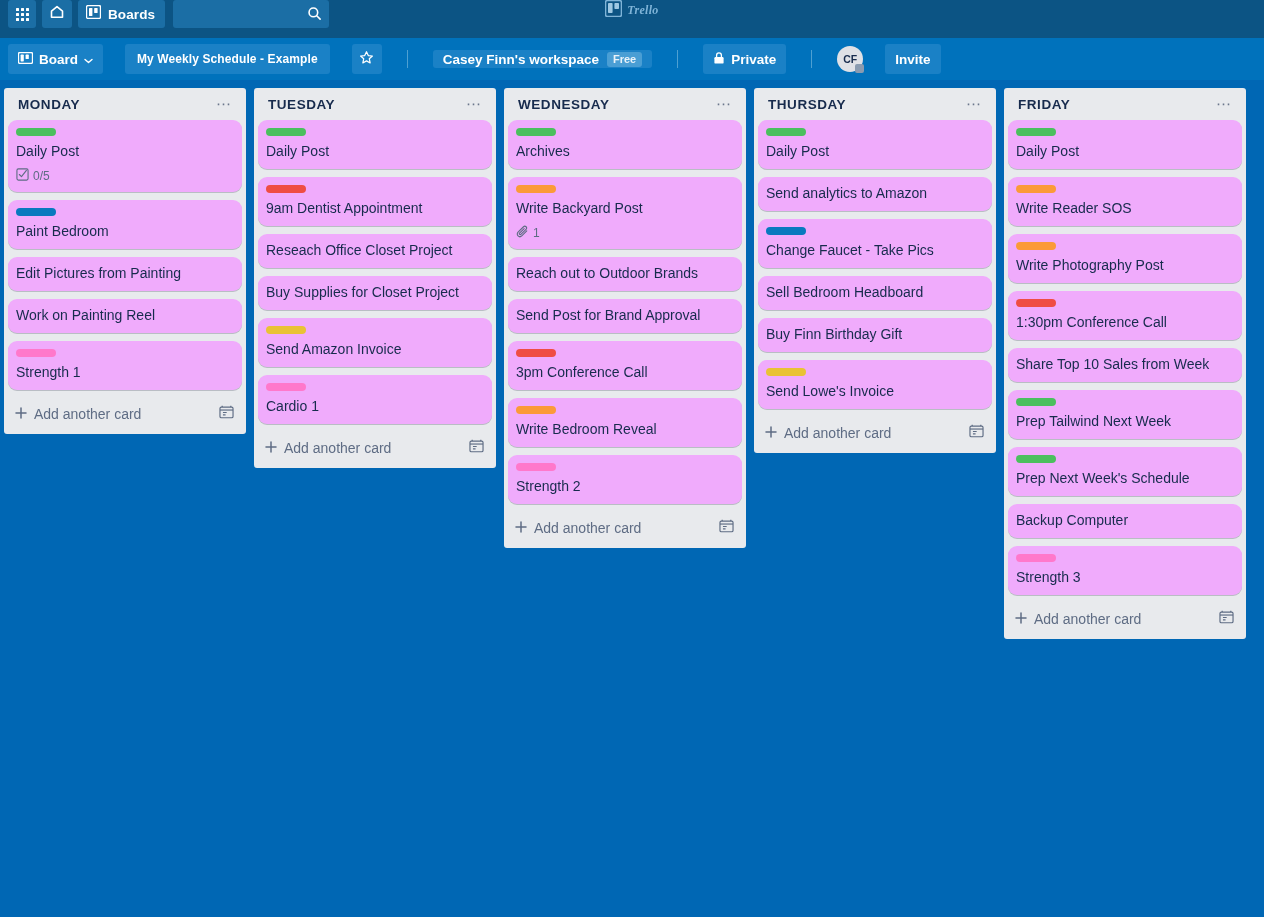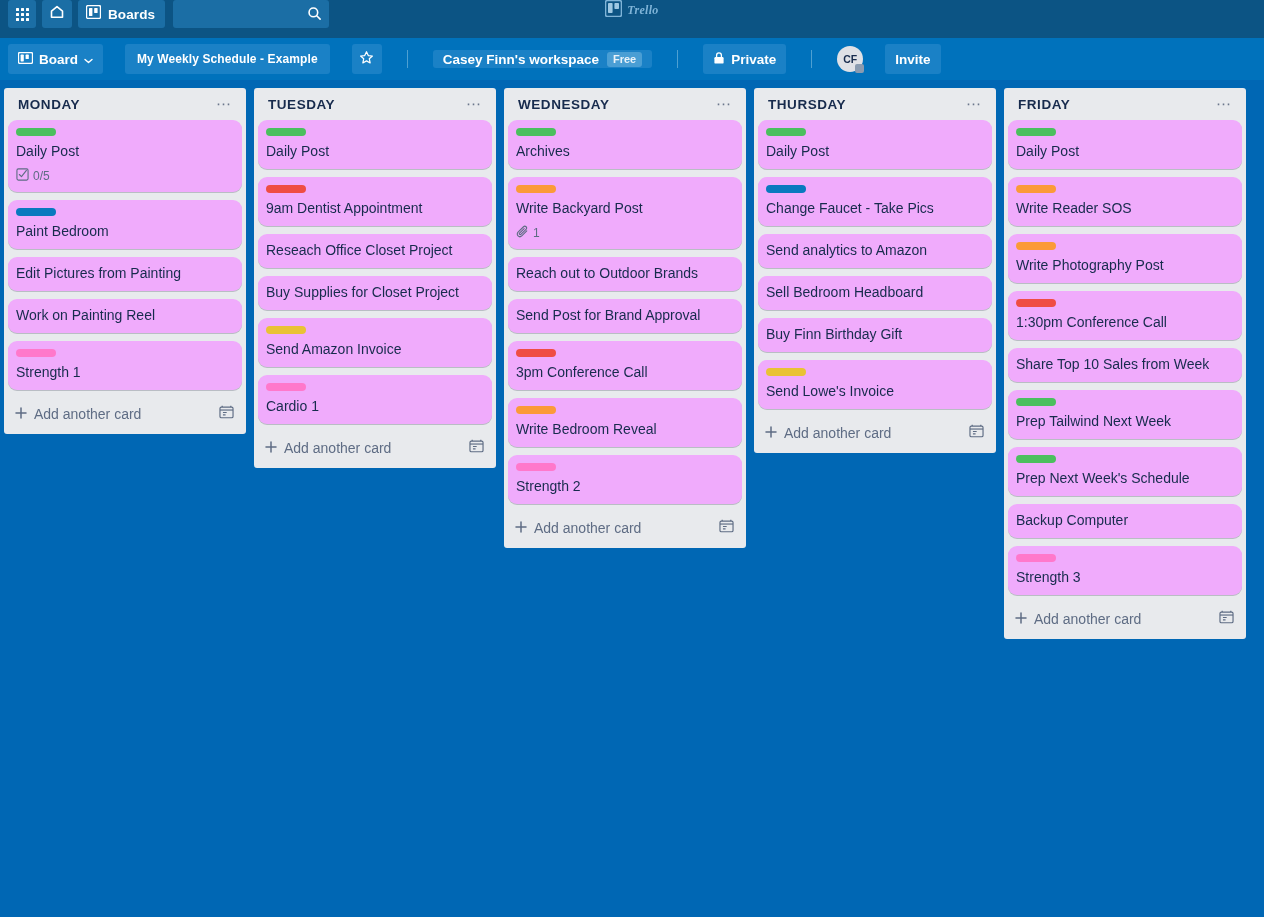--- a/index.html
+++ b/index.html
@@ -495,25 +495,25 @@
     <div class="list">
       <div class="list-header">
         <span class="list-title">THURSDAY</span>
         <span class="dots">⋯</span>
       </div>
       <div class="card">
         <div class="card-label" style="background: rgb(75, 191, 94);"></div>
         <div class="card-title">Daily Post</div>
       </div>
       <div class="card">
+        <div class="card-title">Send analytics to Amazon</div>
+      </div>
+      <div class="card">
         <div class="card-label" style="background: rgb(9, 121, 191);"></div>
         <div class="card-title">Change Faucet - Take Pics</div>
-      </div>
-      <div class="card">
-        <div class="card-title">Send analytics to Amazon</div>
       </div>
       <div class="card">
         <div class="card-title">Sell Bedroom Headboard</div>
       </div>
       <div class="card">
         <div class="card-title">Buy Finn Birthday Gift</div>
       </div>
       <div class="card">
         <div class="card-label" style="background: rgb(233, 194, 53);"></div>
         <div class="card-title">Send Lowe's Invoice</div>

